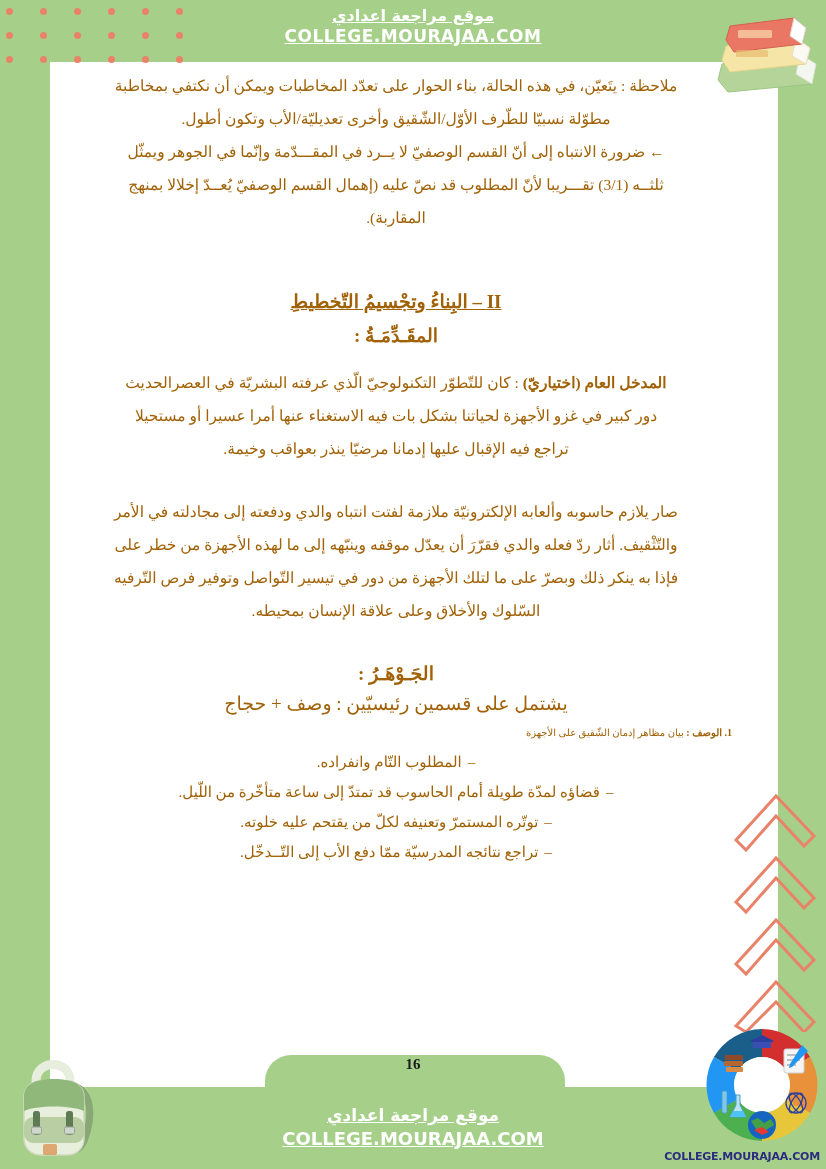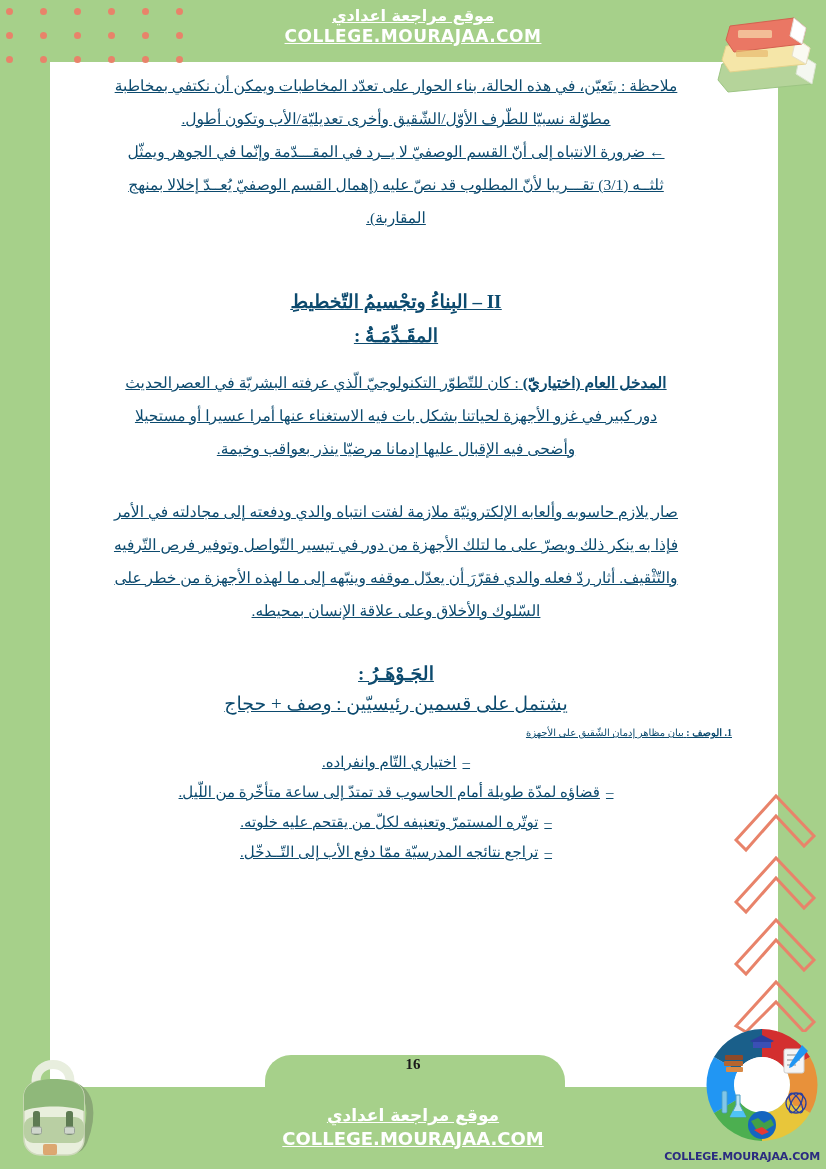--- a/index.html
+++ b/index.html
@@ -128,23 +128,22 @@
     z-index: 9;
   }
 
   
   .content {
     position: absolute;
     left: 60px; top: 70px;
     width: 672px;
     direction: rtl;
     text-align: justify;
-    color: #0c4a6e;
+    color: #a16207;
     z-index: 7;
-    text-decoration: underline;
   }
 
   .para {
     font-size: 15.5px;
     line-height: 31px;
     margin-bottom: 2px;
     text-align: justify;
     text-align-last: center;
   }
 
@@ -340,40 +339,40 @@
     <div class="section-heading">II – البِناءُ وتجْسيمُ التّخطيطِ</div>
     <div class="sub-heading">المقَـدِّمَـةُ :</div>
 
     <div class="spacer-sm"></div>
 
     <div class="para">
       <span class="b">المدخل العام (اختياريّ)</span>
       <span>: كان للتّطوّر التكنولوجيّ الّذي عرفته البشريّة في العصرالحديث</span>
     </div>
     <div class="para">دور كبير في غزو الأجهزة لحياتنا بشكل بات فيه الاستغناء عنها أمرا عسيرا أو مستحيلا</div>
-    <div class="para">وأضحى فيه الإقبال عليها إدمانا مرضيّا ينذر بعواقب وخيمة.</div>
+    <div class="para">تراجع فيه الإقبال عليها إدمانا مرضيّا ينذر بعواقب وخيمة.</div>
 
     <div class="spacer-md"></div>
 
     <div class="para">صار يلازم حاسوبه وألعابه الإلكترونيّة ملازمة لفتت انتباه والدي ودفعته إلى مجادلته في الأمر</div>
+    <div class="para">والتّثْقيف. أثار ردّ فعله والدي فقرّرَ أن يعدّل موقفه وينبّهه إلى ما لهذه الأجهزة من خطر على</div>
     <div class="para">فإذا به ينكر ذلك وبصرّ على ما لتلك الأجهزة من دور في تيسير التّواصل وتوفير فرص التّرفيه</div>
-    <div class="para">والتّثْقيف. أثار ردّ فعله والدي فقرّرَ أن يعدّل موقفه وينبّهه إلى ما لهذه الأجهزة من خطر على</div>
     <div class="para">السّلوك والأخلاق وعلى علاقة الإنسان بمحيطه.</div>
 
     <div class="spacer-md"></div>
 
     <div class="sub-heading-2">الجَـوْهَـرُ :</div>
     <div class="line-center">يشتمل على قسمين رئيسيّين : وصف + حجاج</div>
     <div class="list-line">
       <span class="b">1. الوصف :</span>
       <span>بيان مظاهر إدمان الشّقيق على الأجهزة</span>
     </div>
 
     <ul class="bullet-list" id="bulletlist">
-        <li class="bullet-item"><span class="dash">–</span><span>اختياري التّام وانفراده.</span></li>
+        <li class="bullet-item"><span class="dash">–</span><span>المطلوب التّام وانفراده.</span></li>
         <li class="bullet-item"><span class="dash">–</span><span>قضاؤه لمدّة طويلة أمام الحاسوب قد تمتدّ إلى ساعة متأخّرة من اللّيل.</span></li>
         <li class="bullet-item"><span class="dash">–</span><span>توتّره المستمرّ وتعنيفه لكلّ من يقتحم عليه خلوته.</span></li>
         <li class="bullet-item"><span class="dash">–</span><span>تراجع نتائجه المدرسيّة ممّا دفع الأب إلى التّــدخّل.</span></li>
       </ul>
 
   </div>
 
   <div class="page-number">16</div>
 
   <div class="footer-brand">

